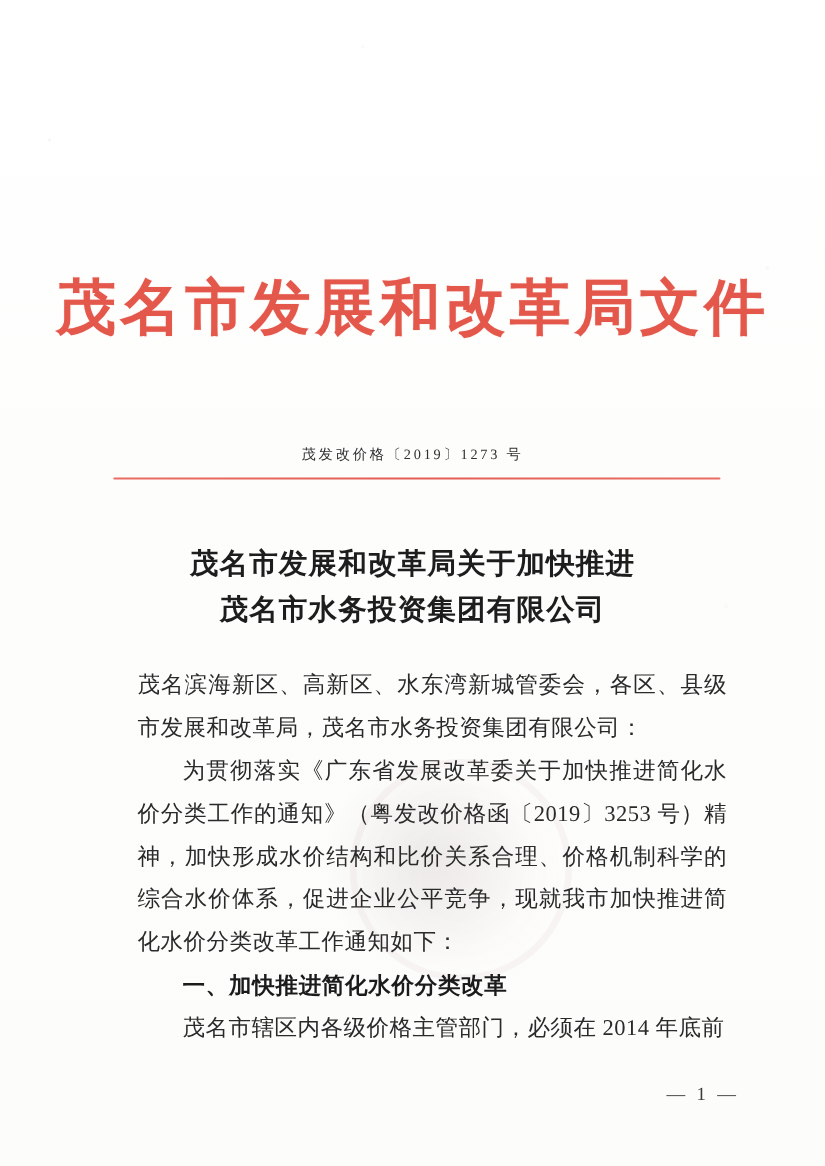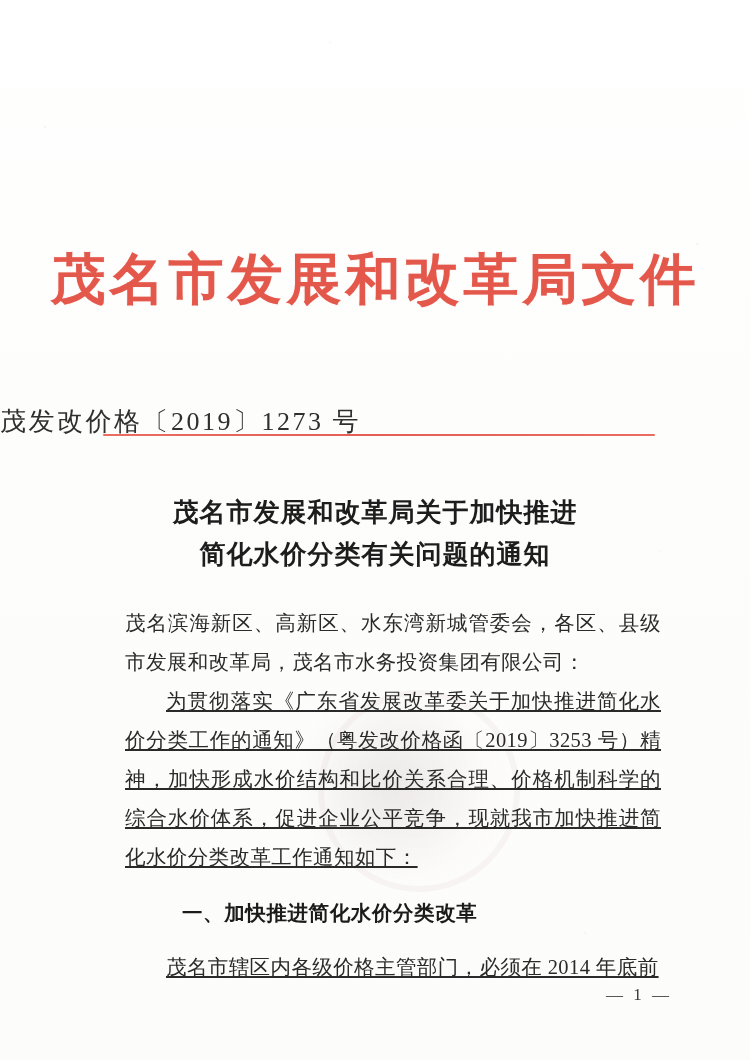--- a/index.html
+++ b/index.html
@@ -67,21 +67,22 @@
     text-shadow: 0 0 1px rgba(228,88,76,0.45);
     white-space: nowrap;
   }
 
   
   .doc-number {
     position: absolute;
     left: 0;
     top: 404px;
     width: 750px;
-    font-size: 26px;
+    text-align: center;
+    font-size: 13px;
     color: #2f2f2f;
     letter-spacing: 2.5px;
     font-family: "Liberation Serif", "DejaVu Serif", serif;
   }
 
   
   .red-rule {
     position: absolute;
     left: 103px;
     top: 434px;
@@ -115,24 +116,24 @@
     top: 604px;
     width: 536px;
     font-family: "Liberation Serif", "DejaVu Serif", serif;
     font-size: 20.5px;
     line-height: 39px;
     color: #2a2a2a;
     letter-spacing: 0.4px;
     text-align: justify;
   }
   .para { margin: 0; }
-  .para.indent { text-indent: 2em; text-decoration: underline; }
+  .para.indent { text-indent: 2em; }
 
   .section-heading {
-    margin: 16px;
+    margin: 0;
     font-family: "Liberation Sans", "DejaVu Sans", sans-serif;
     font-weight: bold;
     font-size: 20.5px;
     line-height: 39px;
     color: #1b1b1b;
     text-indent: 2em;
     letter-spacing: 0.6px;
   }
 
   
@@ -159,21 +160,21 @@
   <div class="seal-ghost"></div>
 
   <div class="masthead">茂名市发展和改革局文件</div>
 
   <div class="doc-number">茂发改价格〔2019〕1273 号</div>
 
   <div class="red-rule"></div>
 
   <div class="doc-title">
     <span class="tline">茂名市发展和改革局关于加快推进</span>
-    <span class="tline">简化水价分类有关问题的通知</span>
+    <span class="tline">茂名市水务投资集团有限公司</span>
   </div>
 
   <div class="body-block">
     <p class="para">茂名滨海新区、高新区、水东湾新城管委会，各区、县级市发展和改革局，茂名市水务投资集团有限公司：</p>
 
     <p class="para indent">为贯彻落实《广东省发展改革委关于加快推进简化水价分类工作的通知》（粤发改价格函〔2019〕3253 号）精神，加快形成水价结构和比价关系合理、价格机制科学的综合水价体系，促进企业公平竞争，现就我市加快推进简化水价分类改革工作通知如下：</p>
 
     <p class="section-heading">一、加快推进简化水价分类改革</p>
 
     <p class="para indent">茂名市辖区内各级价格主管部门，必须在 2014 年底前</p>

